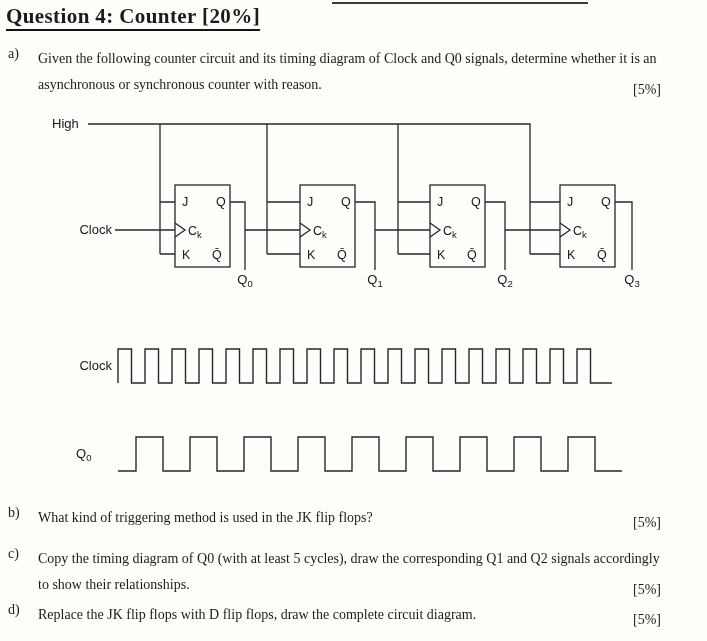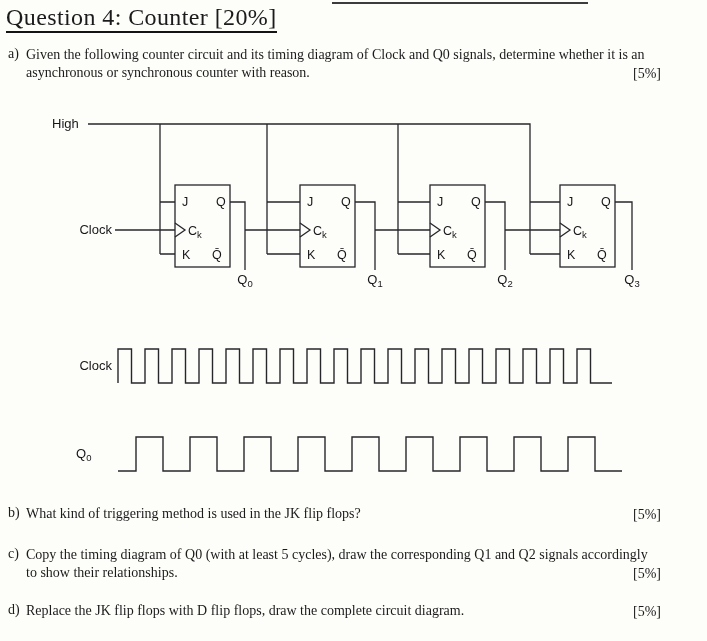--- a/index.html
+++ b/index.html
@@ -7,26 +7,26 @@
     width:707px; height:641px;
     background:#fdfdfa;
     font-family:"Liberation Serif", serif;
     color:#1b1b1b;
     position:relative;
     overflow:hidden;
   }
   .page { position:absolute; inset:0; }
   .artifact-line { position:absolute; top:2px; left:332px; width:256px; height:2px; background:#3c3c3c; }
 
-  h1.title { position:absolute; left:6px; top:4px; margin:0; font-size:24px; font-weight:normal; letter-spacing:.4px; }
+  h1.title { position:absolute; left:6px; top:4px; margin:0; font-size:21px; font-weight:bold; letter-spacing:.4px; }
   .title-text { border-bottom:2px solid #141414; padding-bottom:1px; }
 
   .part { position:absolute; left:8px; right:46px; }
   .part-label { position:absolute; left:0; top:0; font-size:14px; }
-  .part-text { margin:0 0 0 18px; font-size:14px; line-height:18px; }
+  .part-text { margin:0 0 0 30px; font-size:14px; line-height:26px; }
   .marks { position:absolute; right:0; bottom:0; font-size:14px; }
 
   .part-a { top:46px; }
   .part-b { top:505px; }
   .part-c { top:546px; }
   .part-d { top:602px; }
 
   svg.diagram { position:absolute; left:0; top:0; }
   svg .wire, svg .box, svg .wave { fill:none; stroke:#27272b; stroke-width:1.3px; }
   svg .wave { stroke-width:1.4px; }

